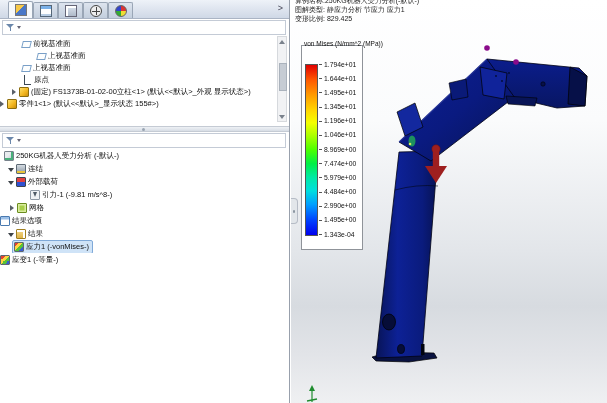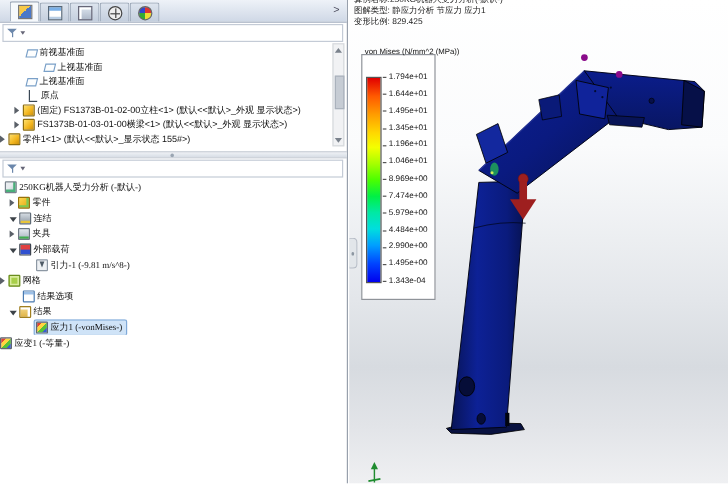--- a/index.html
+++ b/index.html
@@ -23,21 +23,21 @@
 
   .filter-row{height:13px;margin:1px 3px 1px 2px;border:1px solid #c4cbd6;background:#fff;display:flex;align-items:center;padding-left:3px;gap:2px;}
   .funnel{width:9px;height:9px;position:relative;}
   .funnel::before{content:"";position:absolute;left:0;top:1px;border-left:4px solid transparent;border-right:4px solid transparent;border-top:4px solid #6b87ab;}
   .funnel::after{content:"";position:absolute;left:3.5px;top:4px;width:1px;height:4px;background:#6b87ab;}
   .dd{width:0;height:0;border-left:2.5px solid transparent;border-right:2.5px solid transparent;border-top:3px solid #667;}
 
   .tree{position:relative;}
   .upper-tree{height:88px;padding-top:2px;}
   .r{display:flex;align-items:center;height:12px;font-size:7.5px;color:#101010;white-space:nowrap;overflow:hidden;}
-  .sim .r{height:13px;font-family:Liberation Serif, serif;}
+  .sim .r{height:13px;}
   .lbl{margin-left:2px;}
   .arr{width:0;height:0;border-top:3px solid transparent;border-bottom:3px solid transparent;border-left:4px solid #5a6068;margin-right:3px;flex:none;}
   .arrd{width:0;height:0;border-left:3px solid transparent;border-right:3px solid transparent;border-top:4px solid #3c4248;margin:2px 2px 0 0;flex:none;}
   .ti{width:10px;height:10px;display:inline-block;box-sizing:border-box;flex:none;border-radius:1px;}
   .i-plane{width:9px;height:7px;background:#fdfefe;border:1px solid #7aa0c8;transform:skewX(-14deg);border-radius:0;}
   .i-origin{position:relative;background:transparent;}
   .i-origin::before{content:"";position:absolute;left:2px;top:0;width:1.2px;height:9px;background:#3a4754;}
   .i-origin::after{content:"";position:absolute;left:2px;bottom:0;width:7px;height:1.2px;background:#3a4754;}
   .i-part{background:linear-gradient(135deg,#ffe06a,#f2b41c 60%,#c98f10);border:1px solid #8d6d0e;}
   .i-study{background:linear-gradient(135deg,#e8ecef 40%,#b9c3cc);border:1px solid #78828c;box-shadow:inset -2px -2px 0 #49b07a;}
@@ -126,25 +126,20 @@
       </div>
       <div class="r" style="padding-left:22px">
         <span class="ti i-origin"></span>
         <span class="lbl">原点</span>
       </div>
       <div class="r" style="padding-left:12px">
         <span class="arr"></span>
         <span class="ti i-part"></span>
         <span class="lbl">(固定) FS1373B-01-02-00立柱&lt;1&gt; (默认&lt;&lt;默认&gt;_外观 显示状态&gt;)</span>
       </div>
-      <div class="r" style="padding-left:12px">
-        <span class="arr"></span>
-        <span class="ti i-part"></span>
-        <span class="lbl">FS1373B-01-03-01-00横梁&lt;1&gt; (默认&lt;&lt;默认&gt;_外观 显示状态&gt;)</span>
-      </div>
       <div class="r" style="">
         <span class="arr"></span>
         <span class="ti i-part"></span>
         <span class="lbl">零件1&lt;1&gt; (默认&lt;&lt;默认&gt;_显示状态 155#&gt;)</span>
       </div>
       <div class="sbar">
         <span class="up">
             <span class="sb-t"></span>
           </span>
         <span class="thumb"></span>
@@ -162,58 +157,48 @@
       <span class="funnel"></span>
       <span class="dd"></span>
     </div>
 
     <div class="tree sim">
       <div class="r" style="padding-left:4px">
         <span class="ti i-study"></span>
         <span class="lbl">250KG机器人受力分析 (-默认-)</span>
       </div>
       <div class="r" style="padding-left:8px">
-        <span class="arr"></span>
-        <span class="ti i-parts"></span>
-        <span class="lbl">零件</span>
-      </div>
-      <div class="r" style="padding-left:8px">
         <span class="arrd"></span>
         <span class="ti i-conn"></span>
         <span class="lbl">连结</span>
-      </div>
-      <div class="r" style="padding-left:8px">
-        <span class="arr"></span>
-        <span class="ti i-fixture"></span>
-        <span class="lbl">夹具</span>
       </div>
       <div class="r" style="padding-left:8px">
         <span class="arrd"></span>
         <span class="ti i-loads"></span>
         <span class="lbl">外部载荷</span>
       </div>
       <div class="r" style="padding-left:30px">
         <span class="ti i-gravity"></span>
         <span class="lbl">引力-1 (-9.81 m/s^8-)</span>
       </div>
-      <div class="r" style="padding-left:0">
+      <div class="r" style="padding-left:10px">
         <span class="arr"></span>
         <span class="ti i-mesh"></span>
         <span class="lbl">网格</span>
       </div>
-      <div class="r" style="padding-left:19px">
+      <div class="r" style="">
         <span class="ti i-ropt"></span>
         <span class="lbl">结果选项</span>
       </div>
       <div class="r" style="padding-left:8px">
         <span class="arrd"></span>
         <span class="ti i-results"></span>
         <span class="lbl">结果</span>
       </div>
-      <div class="r" style="padding-left:28px">
+      <div class="r" style="padding-left:12px">
         <span class="hl">
           <span class="ti i-plot"></span>
           <span class="lbl">应力1 (-vonMises-)</span>
         </span>
       </div>
       <div class="r" style="">
         <span class="ti i-plot"></span>
         <span class="lbl">应变1 (-等量-)</span>
       </div>
     </div>

